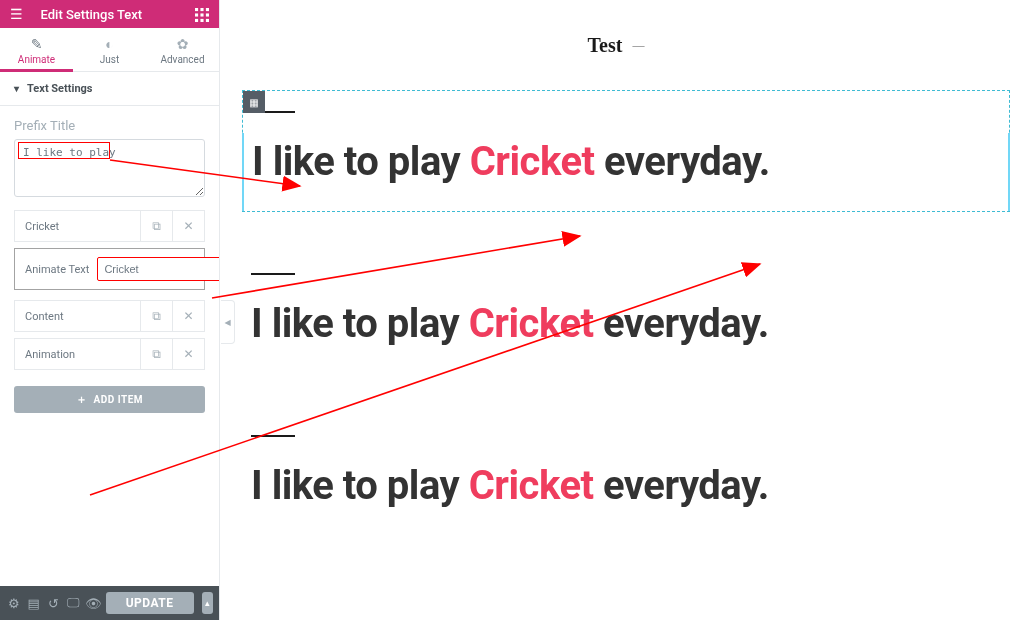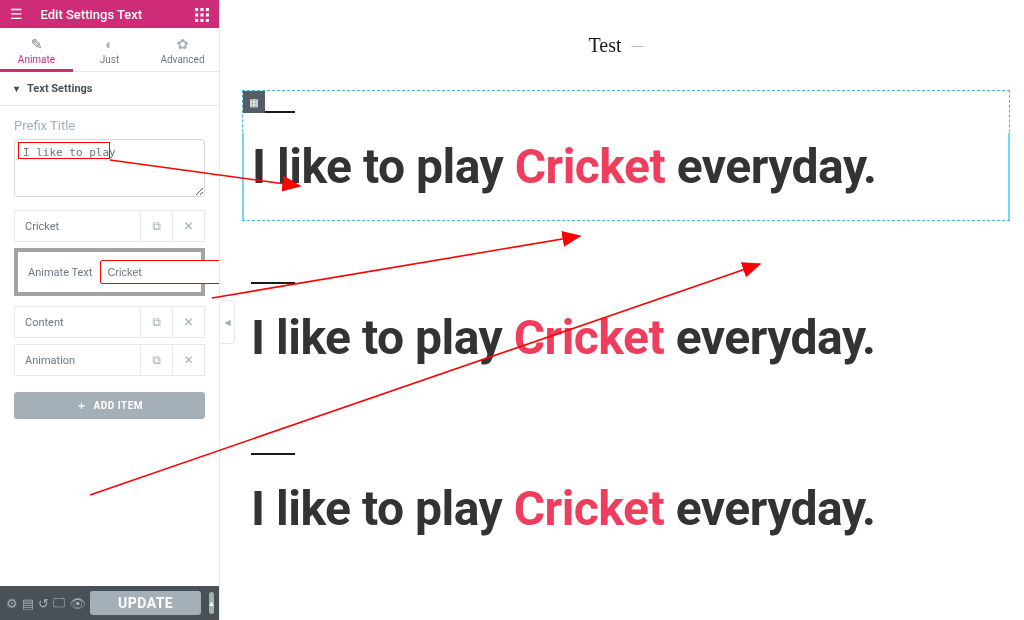--- a/index.html
+++ b/index.html
@@ -23,46 +23,46 @@
   .section-toggle .caret { margin-right:8px; font-size:10px; }
 
   .field-block { padding: 12px 14px 2px; }
   .field-label { font-size:13px; color:#a4afb7; margin-bottom:6px; }
   .textarea { width:100%; border:1px solid #d5dadf; border-radius:3px; padding:6px 8px; font-family: ui-monospace, Menlo, monospace; font-size:11px; color:#6d7882; resize: vertical; height:58px; }
 
   .repeater-wrap { padding: 8px 14px 0; }
   .rep-item { display:flex; align-items:center; border:1px solid #e6e9ec; background:#fff; margin-bottom:6px; height:32px; }
   .rep-item .rep-title { flex:1; padding-left:10px; font-size:11px; color:#6d7882; }
   .rep-btn { width:32px; height:32px; display:flex; align-items:center; justify-content:center; border-left:1px solid #e6e9ec; color:#a4afb7; font-size:12px; }
-  .rep-open { border:4px solid #a3a3a3; margin-bottom:10px; }
+  .rep-open { border:1px solid #a3a3a3; margin-bottom:10px; }
   .rep-open-row { display:flex; align-items:center; padding:8px 10px; gap:8px; }
   .rep-open-row .lbl { font-size:11px; color:#6d7882; flex-shrink:0; }
   .rep-open-row input { flex:1; border:1px solid #ff0000; height:24px; padding:0 6px; font-size:11px; color:#6d7882; border-radius:2px; }
 
   .add-item-btn { display:flex; align-items:center; justify-content:center; gap:6px; margin:16px auto 10px; background:#a4afb7; color:#fff; font-size:10px; font-weight:700; padding:6px 14px; border-radius:3px; letter-spacing:.5px; }
   .add-item-btn .plus { font-size:11px; }
 
   .sb-footer { position:absolute; left:0; right:0; bottom:0; height:34px; background:#495157; display:flex; align-items:center; padding:0 6px; gap:4px; color:#a4afb7; }
   .sb-footer .ficon { width:22px; text-align:center; font-size:13px; }
-  .update-btn { margin-left:auto; background:#a4afb7; color:#fff; font-size:14px; font-weight:700; padding:4px 28px; border-radius:3px; letter-spacing:.5px; }
+  .update-btn { margin-left:auto; background:#a4afb7; color:#fff; font-size:12px; font-weight:700; padding:4px 20px; border-radius:3px; letter-spacing:.5px; }
   .up-caret { width:16px; height:22px; margin-left:4px; background:#a4afb7; display:flex; align-items:center; justify-content:center; border-radius:3px; color:#fff; font-size:9px; }
 
   
   .preview { flex:1; position:relative; background:#fff; overflow:hidden; }
-  .site-head { height:90px; display:flex; align-items:center; justify-content:center; font-family: Georgia, 'Times New Roman', serif; }
+  .site-head { height:90px; display:flex; align-items:center; justify-content:center; font-family: Georgia, 'Times New Roman', serif; font-weight: bold; }
   .site-title { font-size:20px; color:#1a1a1a; }
   .dash { color:#9a9a9a; margin:0 10px; letter-spacing:2px; }
   .tagline { font-size:17px; color:#686868; }
 
   .canvas { position:relative; padding: 0 14px 0 22px; }
   .section-wrap { border:1px dashed #b8c3cb; margin-bottom:40px; position:relative; padding:0; }
   .section-wrap.active { border:1px dashed #3fbbd3; }
   .sec-handle { position:absolute; top:0; left:0; width:22px; height:22px; background:#555d66; display:flex; align-items:center; justify-content:center; color:#fff; font-size:10px; }
   .sec-divider { border:none; border-top:2px solid #1a1a1a; width:44px; margin:20px 0 20px 8px; }
-  .anim-line { font-size:48px; font-weight:700; color:#333333; padding:6px 8px 26px; line-height:1.15; letter-spacing:-.5px; }
+  .anim-line { font-size:40px; font-weight:700; color:#333333; padding:6px 8px 26px; line-height:1.15; letter-spacing:-.5px; }
   .anim-highlight { color:#ef3d5e; }
   .section-wrap.active .anim-line { border-left:2px solid #71d7f7; border-right:2px solid #71d7f7; margin:0 -1px; }
 
   .collapse-tab { position:absolute; left:221px; top:300px; width:14px; height:44px; border:1px solid #e6e9ec; border-left:none; border-radius:0 4px 4px 0; background:#fff; display:flex; align-items:center; justify-content:center; font-size:8px; color:#a4afb7; z-index:5; }
 
   
   .overlay { position:absolute; inset:0; pointer-events:none; z-index:50; }
   .arrow path { stroke:#ff0000; stroke-width:1.6; fill:none; }
   .arrow polygon { fill:#ff0000; }
 

